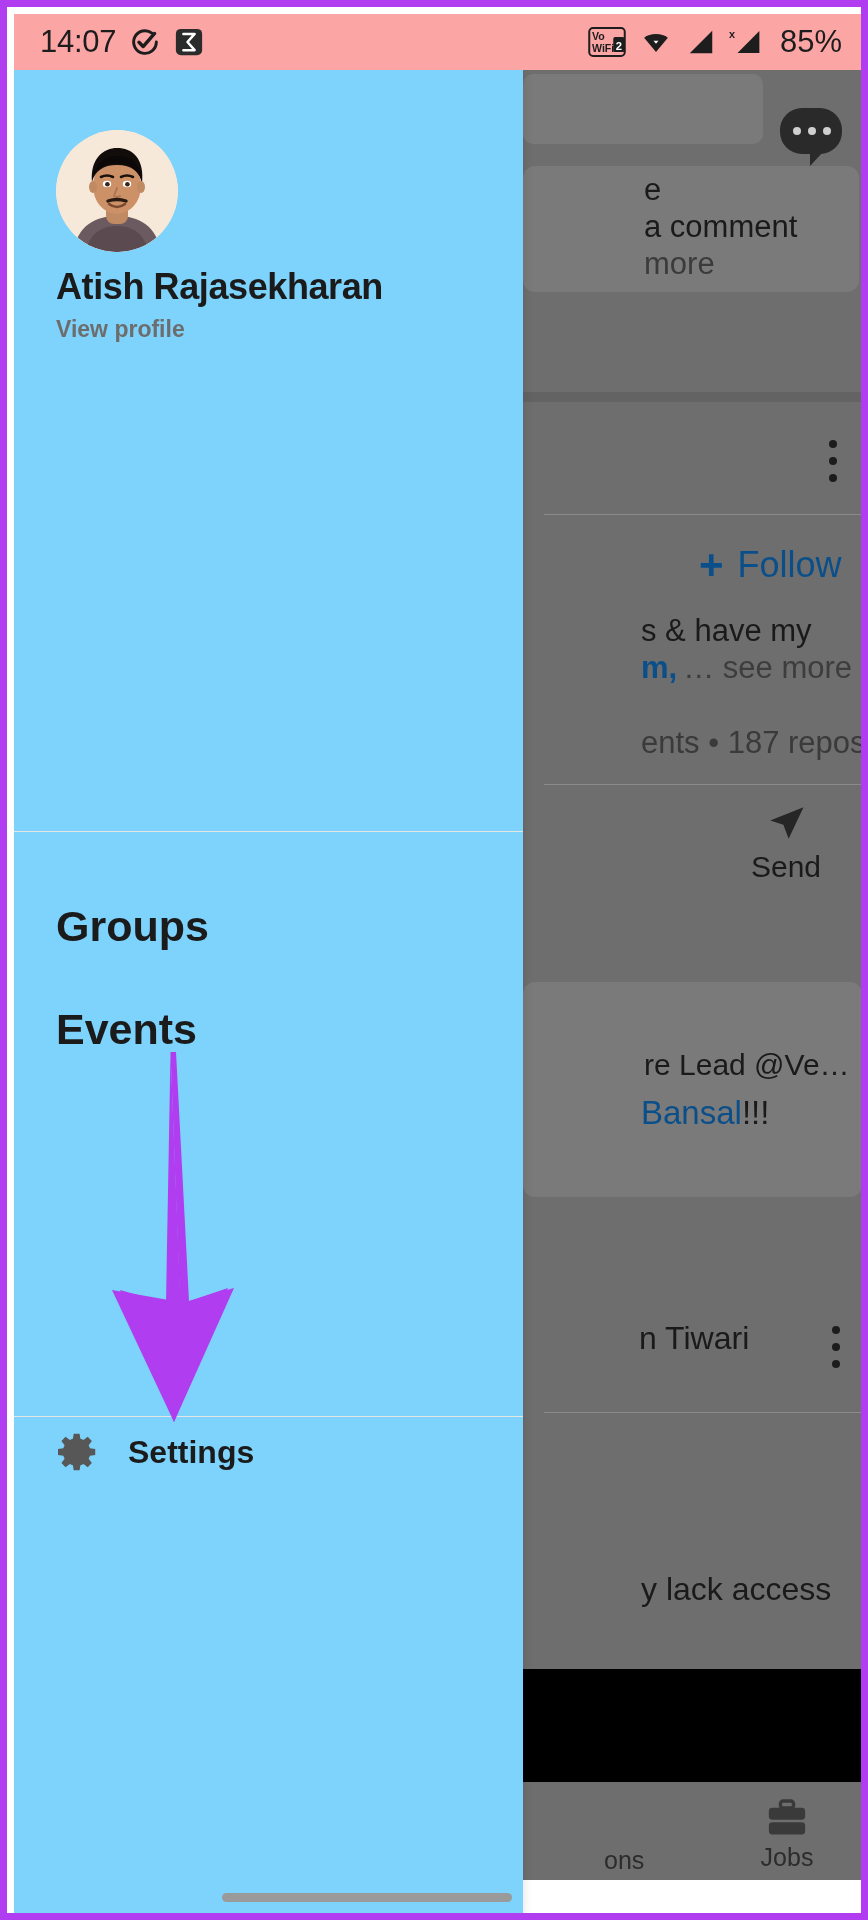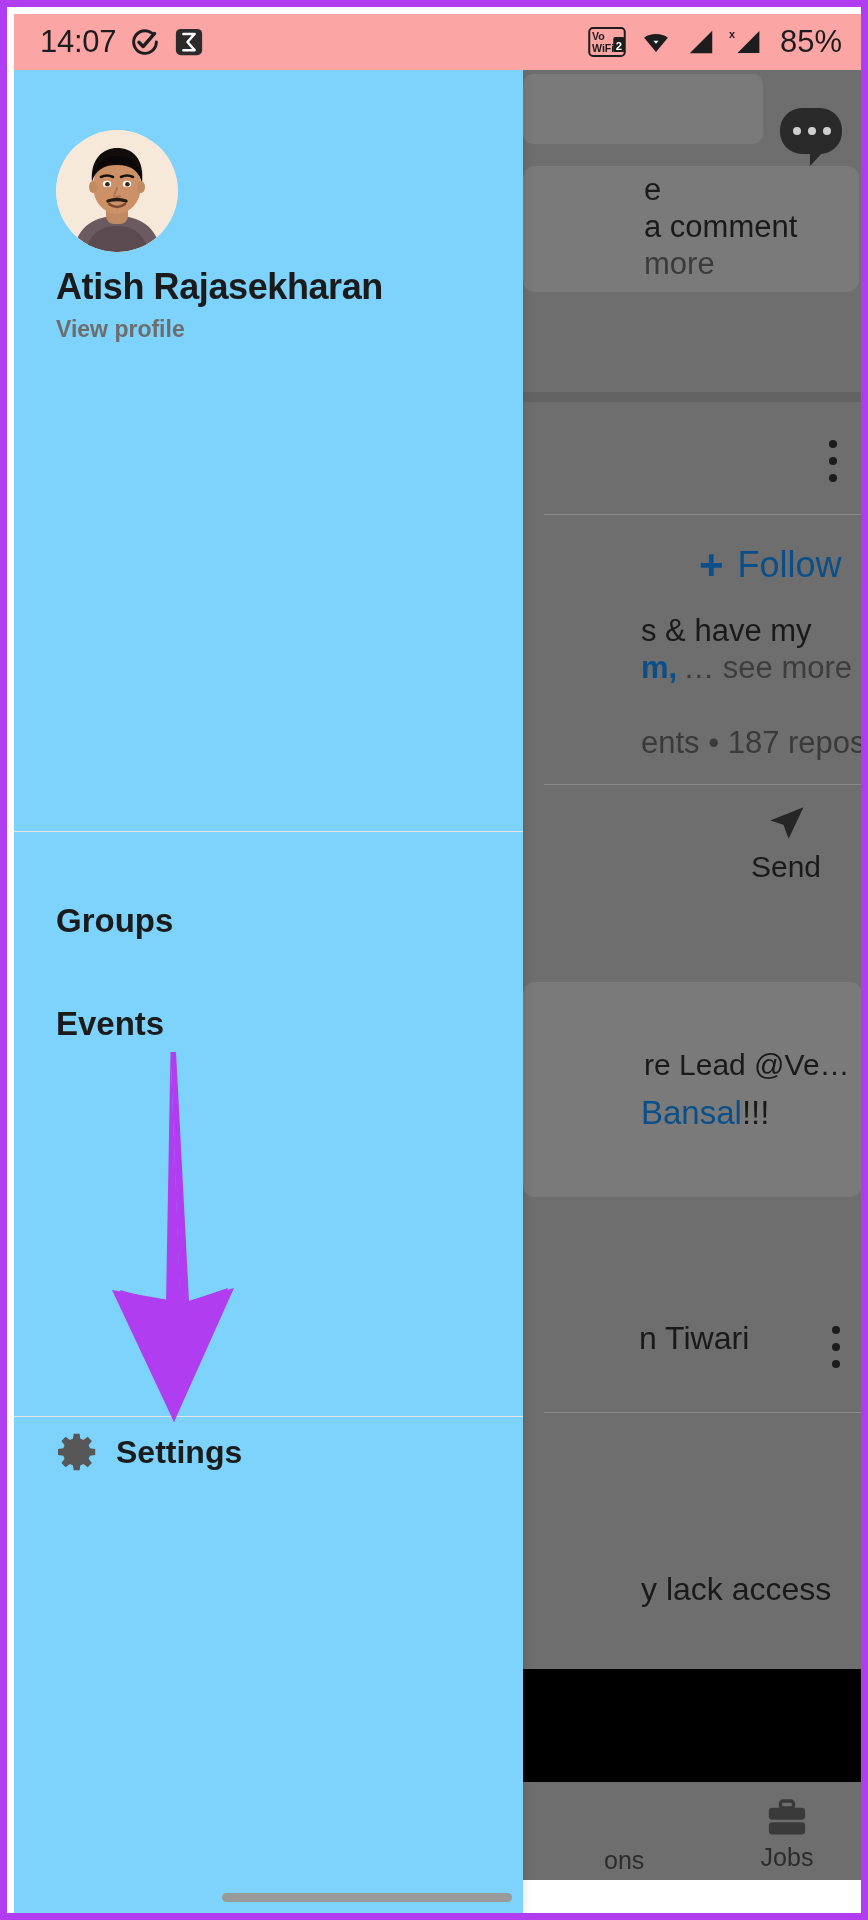--- a/index.html
+++ b/index.html
@@ -188,33 +188,33 @@
     position: absolute;
     left: 0;
     width: 509px;
     height: 1px;
     background: #e6e6e6;
   }
 
   .drawer-item {
     position: absolute;
     left: 42px;
-    font-size: 33px;
+    font-size: 43px;
     font-weight: bold;
     color: #1b1b1b;
     white-space: nowrap;
   }
 
   #settings-row {
     position: absolute;
     left: 42px;
     top: 1360px;
     display: flex;
     align-items: center;
-    gap: 16px;
+    gap: 28px;
   }
   #settings-row .label {
     font-size: 32px;
     font-weight: bold;
     color: #1b1b1b;
   }
 
   
   #arrow-annotation {
     position: absolute;

